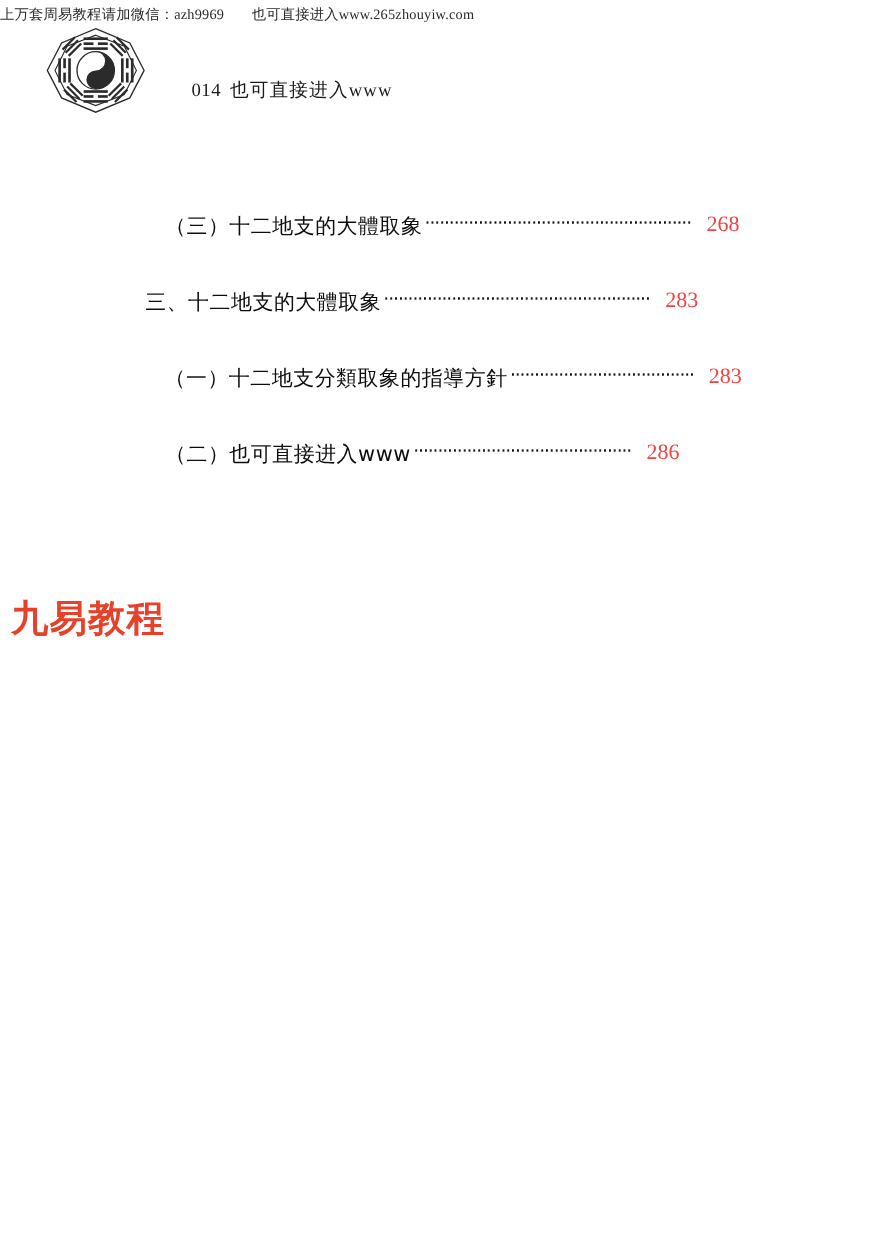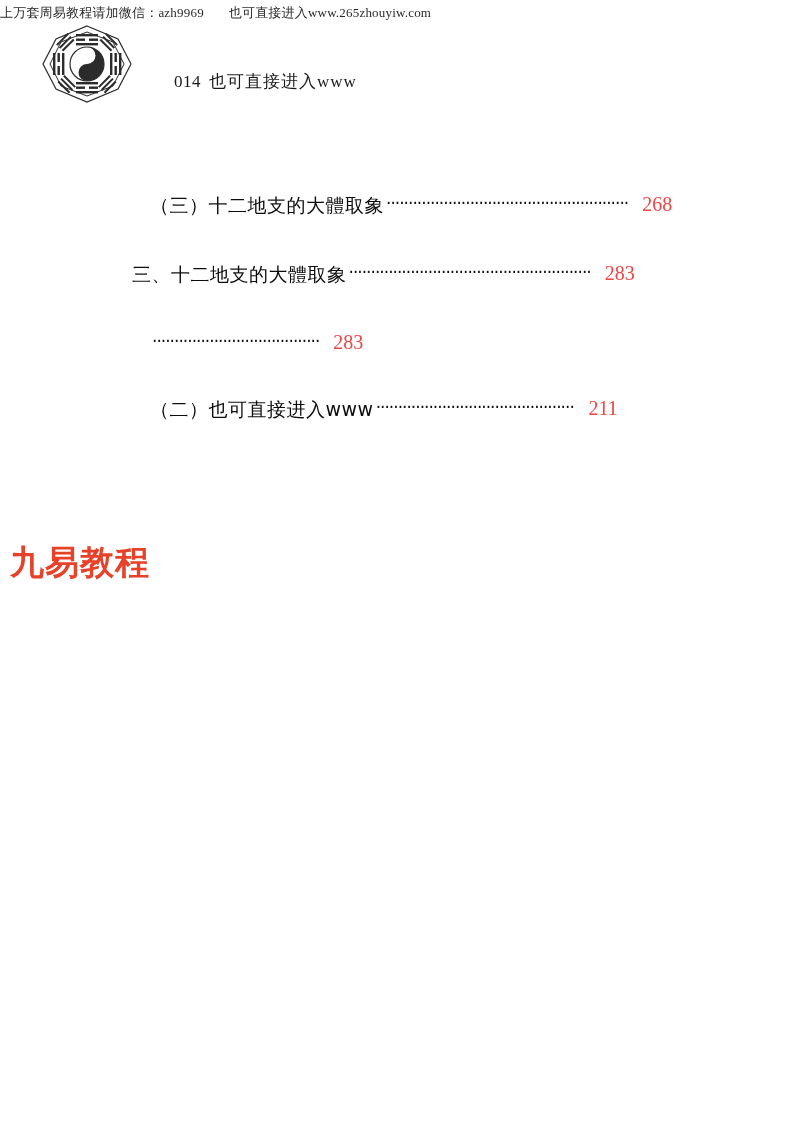--- a/index.html
+++ b/index.html
@@ -210,28 +210,29 @@
   <div class="toc-entry">
     <span class="indent-0"></span>
     <span class="toc-label">三、十二地支的大體取象</span>
     <span class="toc-leader">·······················································</span>
     <span class="toc-page">283</span>
     <span class="spacer-right"></span>
   </div>
 
   <div class="toc-entry">
     <span class="indent-1"></span>
+    <span class="toc-label">（一）十二地支分類取象的指導方針</span>
     <span class="toc-leader">······································</span>
     <span class="toc-page">283</span>
     <span class="spacer-right"></span>
   </div>
 
   <div class="toc-entry">
     <span class="indent-1"></span>
     <span class="toc-label">（二）也可直接进入www</span>
     <span class="toc-leader">·············································</span>
-    <span class="toc-page">211</span>
+    <span class="toc-page">286</span>
     <span class="spacer-right"></span>
   </div>
 
 </div>
 
 <div class="brand-watermark">九易教程</div>
 
 </body></html>

